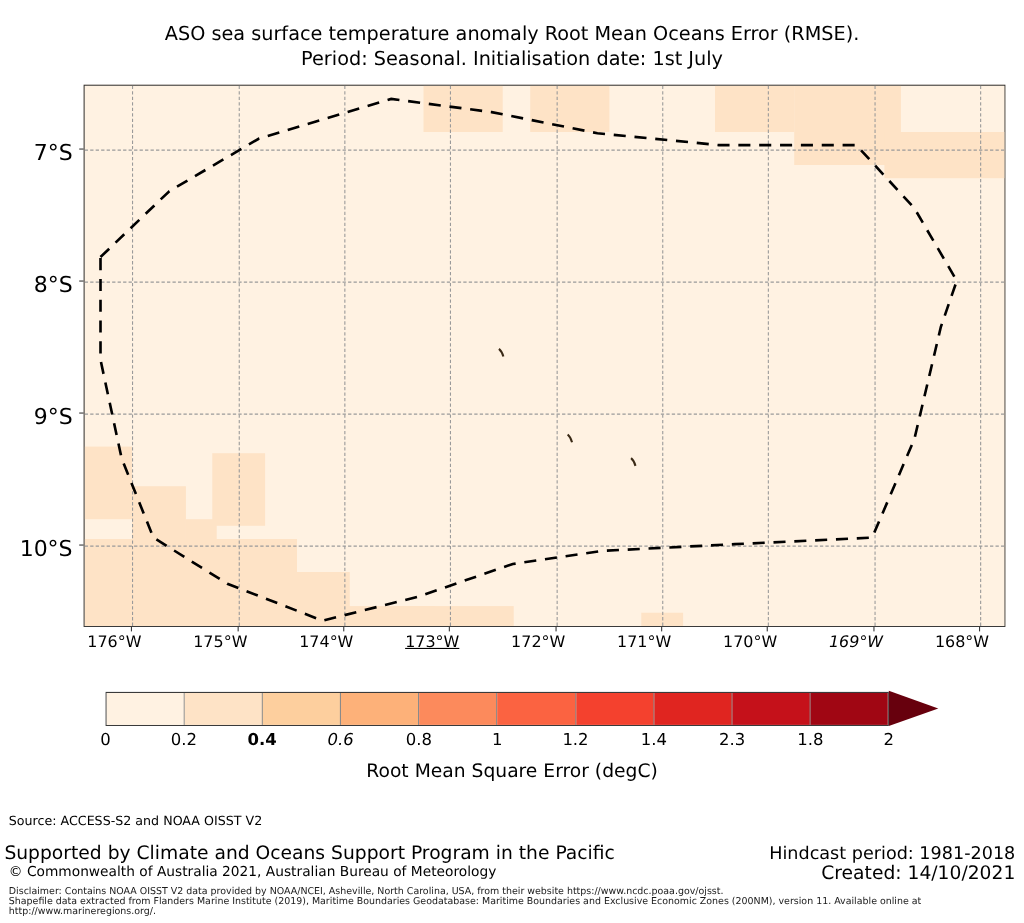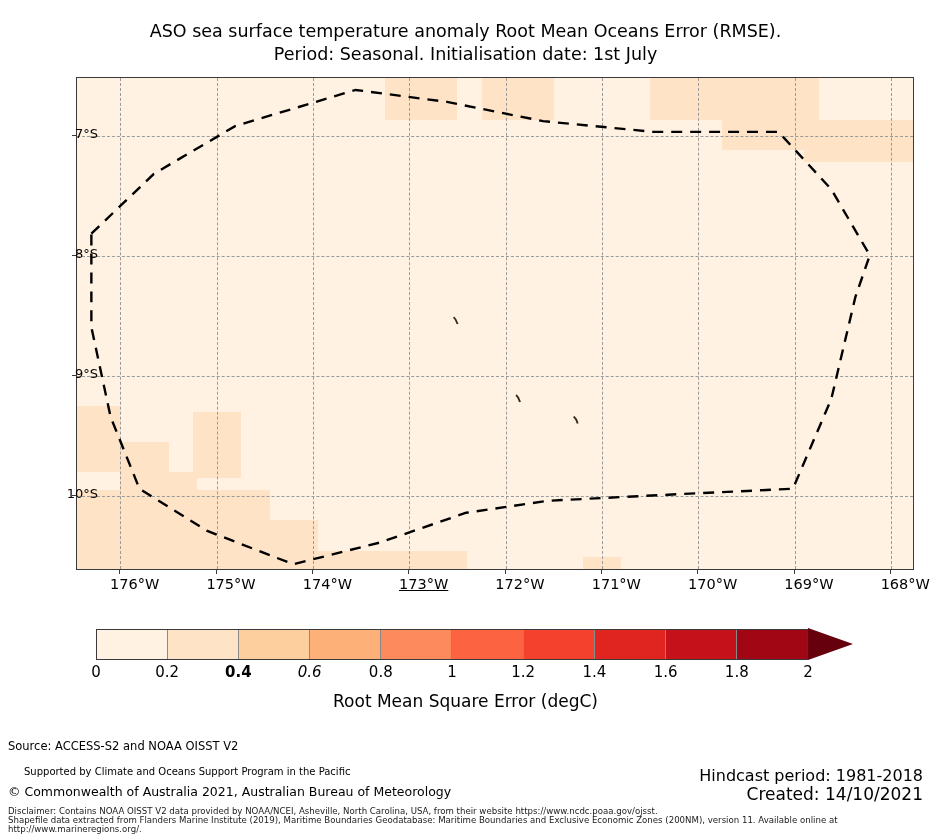--- a/index.html
+++ b/index.html
@@ -61,34 +61,33 @@
   .gridline-h {
     left: 0; right: 0; height: 1px;
     border-top: 1px dashed #9a9a9a;
   }
 
   
   .xtick {
     position: absolute;
     top: 576px;
     font-size: 14.5px;
-    text-align: right;
+    text-align: left;
     width: 80px;
     margin-left: -40px;
     white-space: nowrap;
   }
   .ytick {
     position: absolute;
     left: 0;
     width: 66px;
     text-align: right;
-    font-size: 13px;
+    font-size: 20px;
     margin-top: -9px;
     white-space: nowrap;
-    margin-left: 32px;
   }
   .tickmark-x {
     position: absolute;
     width: 1px; height: 4px;
     background: #3a3a3a;
     top: 570px;
   }
   .tickmark-y {
     position: absolute;
     width: 4px; height: 1px;
@@ -150,23 +149,23 @@
   
   #footer { position: absolute; left: 0; top: 0; width: 931px; }
   #source-line {
     position: absolute;
     left: 8px;
     top: 739px;
     font-size: 11.5px;
   }
   #support-line {
     position: absolute;
-    left: 24px;
+    left: 4px;
     top: 766px;
-    font-size: 10px;
+    font-size: 17px;
   }
   #copyright-line {
     position: absolute;
     left: 8px;
     top: 784px;
     font-size: 12.5px;
   }
   #hindcast-line {
     position: absolute;
     right: 8px;
@@ -251,21 +250,21 @@
     <div class="xtick" style="left: 311.989px;">174°W</div>
     <div class="tickmark-x" style="left: 311.989px;"></div>
     <div class="xtick" style="left: 408.31px; text-decoration: underline;">173°W</div>
     <div class="tickmark-x" style="left: 408.31px;"></div>
     <div class="xtick" style="left: 504.632px;">172°W</div>
     <div class="tickmark-x" style="left: 504.632px;"></div>
     <div class="xtick" style="left: 600.954px;">171°W</div>
     <div class="tickmark-x" style="left: 600.954px;"></div>
     <div class="xtick" style="left: 697.276px;">170°W</div>
     <div class="tickmark-x" style="left: 697.276px;"></div>
-    <div class="xtick" style="left: 793.598px;">169°W</div>
+    <div class="xtick" style="left: 793.598px; font-style: italic;">169°W</div>
     <div class="tickmark-x" style="left: 793.598px;"></div>
     <div class="xtick" style="left: 889.92px;">168°W</div>
     <div class="tickmark-x" style="left: 889.92px;"></div>
     <div class="ytick" style="top: 134.717px;">7°S</div>
     <div class="tickmark-y" style="top: 134.717px;"></div>
     <div class="ytick" style="top: 254.961px;">8°S</div>
     <div class="tickmark-y" style="top: 254.961px;"></div>
     <div class="ytick" style="top: 375.205px;">9°S</div>
     <div class="tickmark-y" style="top: 375.205px;"></div>
     <div class="ytick" style="top: 495.449px;">10°S</div>
@@ -289,21 +288,21 @@
 </div>
 <div id="cb-ticks-host">
     <div class="cb-tick-label" style="left: 96px;">0</div>
     <div class="cb-tick-label" style="left: 167.2px;">0.2</div>
     <div class="cb-tick-label" style="left: 238.4px; font-weight: bold;">0.4</div>
     <div class="cb-tick-label" style="left: 309.6px; font-style: italic;">0.6</div>
     <div class="cb-tick-label" style="left: 380.8px;">0.8</div>
     <div class="cb-tick-label" style="left: 452px;">1</div>
     <div class="cb-tick-label" style="left: 523.2px;">1.2</div>
     <div class="cb-tick-label" style="left: 594.4px;">1.4</div>
-    <div class="cb-tick-label" style="left: 665.6px;">1.6</div>
+    <div class="cb-tick-label" style="left: 665.6px;">2.3</div>
     <div class="cb-tick-label" style="left: 736.8px;">1.8</div>
     <div class="cb-tick-label" style="left: 808px;">2</div>
   </div>
 <div id="cb-axis-title">Root Mean Square Error (degC)</div>
 
 <div id="footer">
   <div id="source-line">Source: ACCESS-S2 and NOAA OISST V2</div>
   <div id="support-line">Supported by Climate and Oceans Support Program in the Pacific</div>
   <div id="copyright-line">© Commonwealth of Australia 2021, Australian Bureau of Meteorology</div>
   <div id="hindcast-line">Hindcast period: 1981-2018</div>

